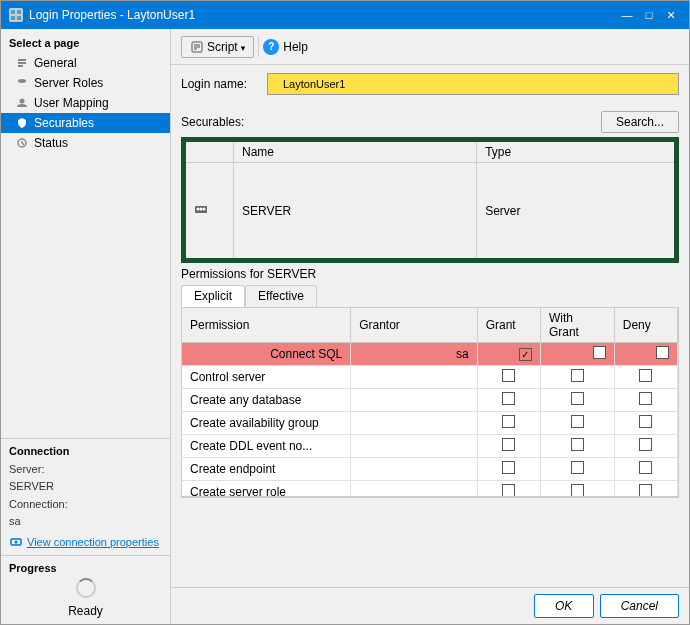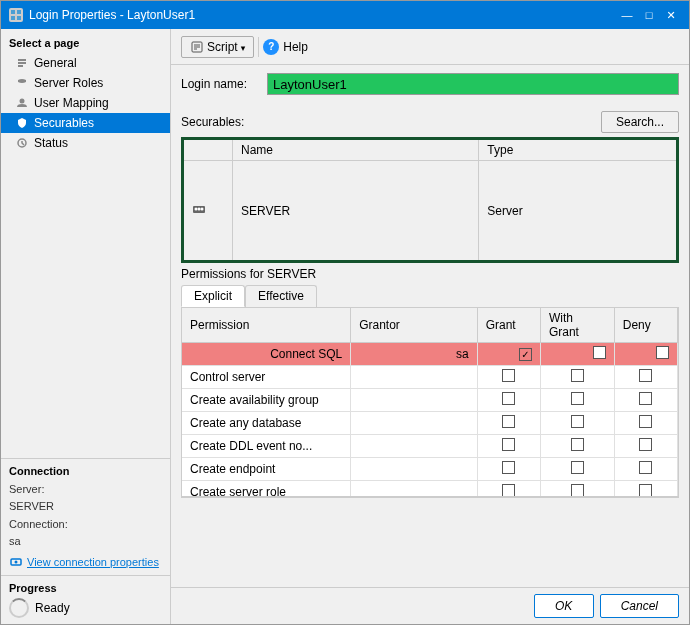--- a/index.html
+++ b/index.html
@@ -138,20 +138,21 @@
     }
     .progress-title {
       font-weight: bold;
       font-size: 11px;
       margin-bottom: 4px;
     }
     .progress-content {
       display: flex;
       align-items: center;
       gap: 6px;
+      flex-direction: column;
     }
     .progress-spinner {
       width: 20px;
       height: 20px;
       border-radius: 50%;
       border: 2px solid #ccc;
       border-top-color: #888;
       flex-shrink: 0;
     }
     .right-panel {
@@ -217,25 +218,25 @@
       align-items: center;
       margin-bottom: 16px;
       gap: 6px;
     }
     .form-label {
       font-size: 12px;
       min-width: 80px;
     }
     .form-input {
       border: 1px solid #999;
-      padding: 2px 5px;
-      font-size: 13px;
+      padding: 2px 15px;
+      font-size: 11px;
       height: 22px;
       flex: 1;
-      background: #22c55e;
+      background: #fde047;
     }
     .securables-row {
       display: flex;
       align-items: center;
       margin-bottom: 4px;
       gap: 6px;
     }
     .securables-label {
       font-size: 12px;
       min-width: 80px;
@@ -246,21 +247,21 @@
       border: 1px solid #adadad;
       background: #f0f0f0;
       cursor: pointer;
       font-size: 12px;
       border-radius: 2px;
       height: 22px;
     }
     .securables-table {
       width: 100%;
       border-collapse: collapse;
-      border: 3px solid #14532d;
+      border: 5px solid #14532d;
       margin-bottom: 4px;
       flex: 1;
     }
     .securables-table th {
       background: #f0f0f0;
       border: 1px solid #ccc;
       padding: 3px 8px;
       text-align: left;
       font-weight: normal;
       font-size: 12px;
@@ -584,28 +585,28 @@
                     <td class="checkbox-cell"><div class="checkbox-box"></div></td>
                   </tr>
                   <tr>
                     <td>Control server</td>
                     <td></td>
                     <td class="checkbox-cell"><div class="checkbox-box"></div></td>
                     <td class="checkbox-cell"><div class="checkbox-box"></div></td>
                     <td class="checkbox-cell"><div class="checkbox-box"></div></td>
                   </tr>
                   <tr>
-                    <td>Create availability group</td>
+                    <td>Create any database</td>
                     <td></td>
                     <td class="checkbox-cell"><div class="checkbox-box"></div></td>
                     <td class="checkbox-cell"><div class="checkbox-box"></div></td>
                     <td class="checkbox-cell"><div class="checkbox-box"></div></td>
                   </tr>
                   <tr>
-                    <td>Create any database</td>
+                    <td>Create availability group</td>
                     <td></td>
                     <td class="checkbox-cell"><div class="checkbox-box"></div></td>
                     <td class="checkbox-cell"><div class="checkbox-box"></div></td>
                     <td class="checkbox-cell"><div class="checkbox-box"></div></td>
                   </tr>
                   <tr>
                     <td>Create DDL event no...</td>
                     <td></td>
                     <td class="checkbox-cell"><div class="checkbox-box"></div></td>
                     <td class="checkbox-cell"><div class="checkbox-box"></div></td>

